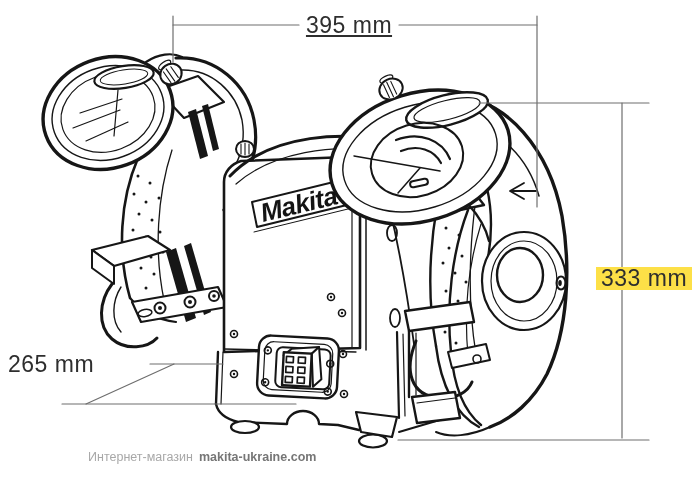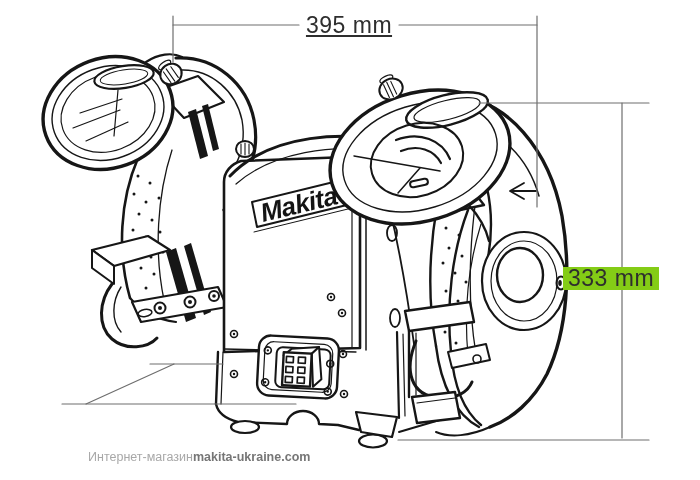--- a/index.html
+++ b/index.html
@@ -6,27 +6,27 @@
   .canvas{
     position:relative;width:700px;height:480px;background:#ffffff;
     font-family:"Liberation Sans",sans-serif;overflow:hidden;
   }
   .canvas svg{position:absolute;left:0;top:0;}
   .dim-label{
     position:absolute;font-size:23px;color:#2e2e2e;white-space:nowrap;
     line-height:1;letter-spacing:0.5px;
   }
   .dim-label.width{left:299px;top:14px;width:100px;text-align:center;text-decoration:underline;}
-  .dim-label.height{left:563px;top:267px;background:#84cc16;padding:0 5px;}
+  .dim-label.height{left:596px;top:267px;background:#fde047;padding:0 5px;}
   .dim-label.depth{left:8px;top:353px;}
   .footer{
     position:absolute;left:88px;top:450px;font-size:12.5px;white-space:nowrap;
   }
   .footer .store{color:#a8a8a8;font-weight:400;text-align:right;}
-  .footer .site{color:#767676;font-weight:700;margin-left:0;}
+  .footer .site{color:#767676;font-weight:700;margin-left:6px;}
 </style>
 </head>
 <body>
 
 <div class="canvas">
 
 <svg width="700" height="480" viewBox="0 0 700 480" fill="none" stroke="#161616" stroke-linecap="round" stroke-linejoin="round">
 
   <g>
     <path d="M176,58 C216,56 247,84 254,120 C258,141 254,160 246,174 C240,190 232,202 224,210" stroke-width="3.2"></path>
@@ -264,17 +264,18 @@
     <g>
       <path d="M150,364 L223,364"></path>
       <path d="M174,364 L86,404"></path>
       <path d="M62,404 L296,404"></path>
     </g>
   </g>
 </svg>
 
   <div class="dim-label width">395 mm</div>
   <div class="dim-label height">333 mm</div>
+  <div class="dim-label depth">265 mm</div>
 
   <div class="footer">
     <span class="store">Интернет-магазин</span><span class="site">makita-ukraine.com</span>
   </div>
 </div>
 
 </body></html>

